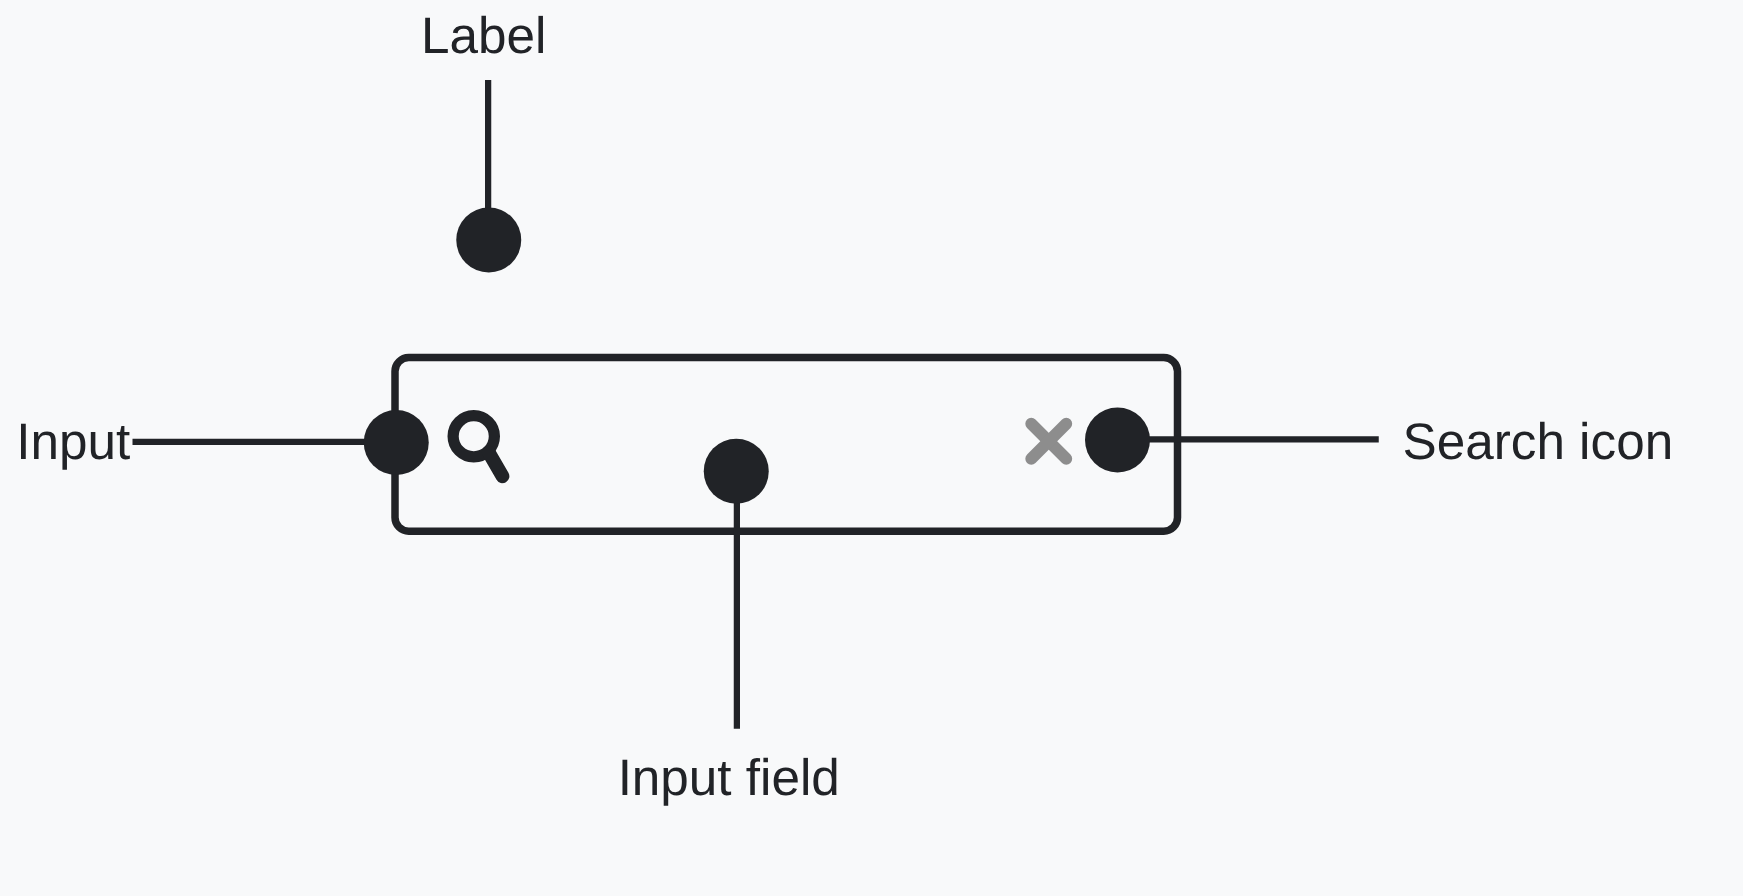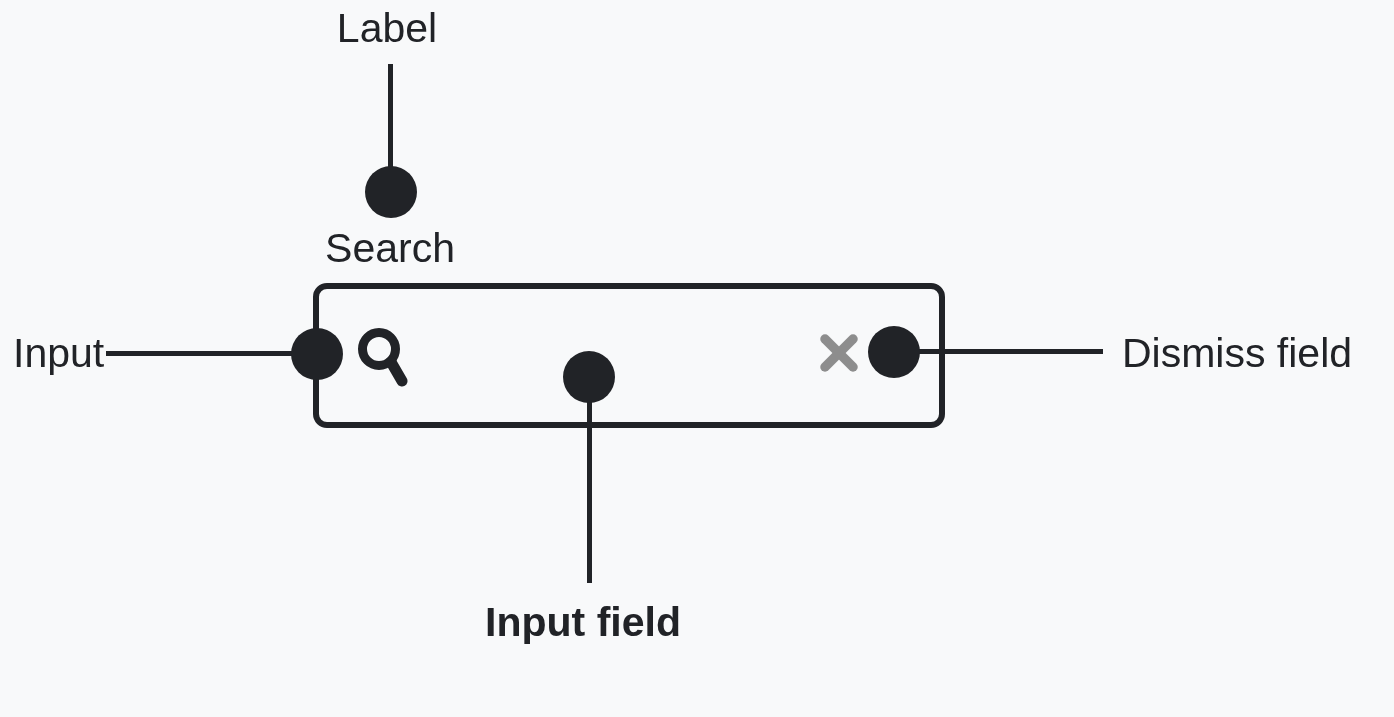--- a/index.html
+++ b/index.html
@@ -53,21 +53,20 @@
 <body>
 
 <div class="canvas">
 
   <div class="ann-text centered" style="left:387px;top:8px;">Label</div>
 
   <div class="connector" style="left:388px;top:64px;width:5px;height:104px;"></div>
 
   <div class="anchor-dot" style="left:365px;top:166px;"></div>
 
-  <div class="ann-text centered" style="left:390px;top:228px;">Search</div>
 
   <div class="search-box"></div>
 
   <svg class="icon-abs" style="left:350px;top:321px;" width="58" height="66" viewBox="0 0 58 66">
     <circle cx="29" cy="28" r="16.5" fill="none" stroke="#212327" stroke-width="9"></circle>
     <line x1="41" y1="41" x2="52" y2="60" stroke="#212327" stroke-width="11" stroke-linecap="round"></line>
   </svg>
 
   <svg class="icon-abs" style="left:819px;top:333px;" width="40" height="40" viewBox="0 0 40 40">
     <line x1="6" y1="6" x2="34" y2="34" stroke="#8d8d8d" stroke-width="9.5" stroke-linecap="round"></line>
@@ -77,21 +76,21 @@
   <div class="ann-text" style="left:13px;top:333px;">Input</div>
 
   <div class="connector" style="left:106px;top:351px;width:211px;height:5px;"></div>
 
   <div class="anchor-dot" style="left:291px;top:328px;"></div>
 
   <div class="connector" style="left:894px;top:349px;width:209px;height:5px;"></div>
 
   <div class="anchor-dot" style="left:868px;top:326px;"></div>
 
-  <div class="ann-text" style="left:1122px;top:333px;">Dismiss field</div>
+  <div class="ann-text" style="left:1122px;top:333px;">Search icon</div>
 
   <div class="connector" style="left:587px;top:377px;width:5px;height:206px;"></div>
 
   <div class="anchor-dot" style="left:563px;top:351px;"></div>
 
-  <div class="ann-text centered" style="left:583px;top:602px;font-weight:bold;">Input field</div>
+  <div class="ann-text centered" style="left:583px;top:602px;">Input field</div>
 
 </div>
 
 </body></html>

